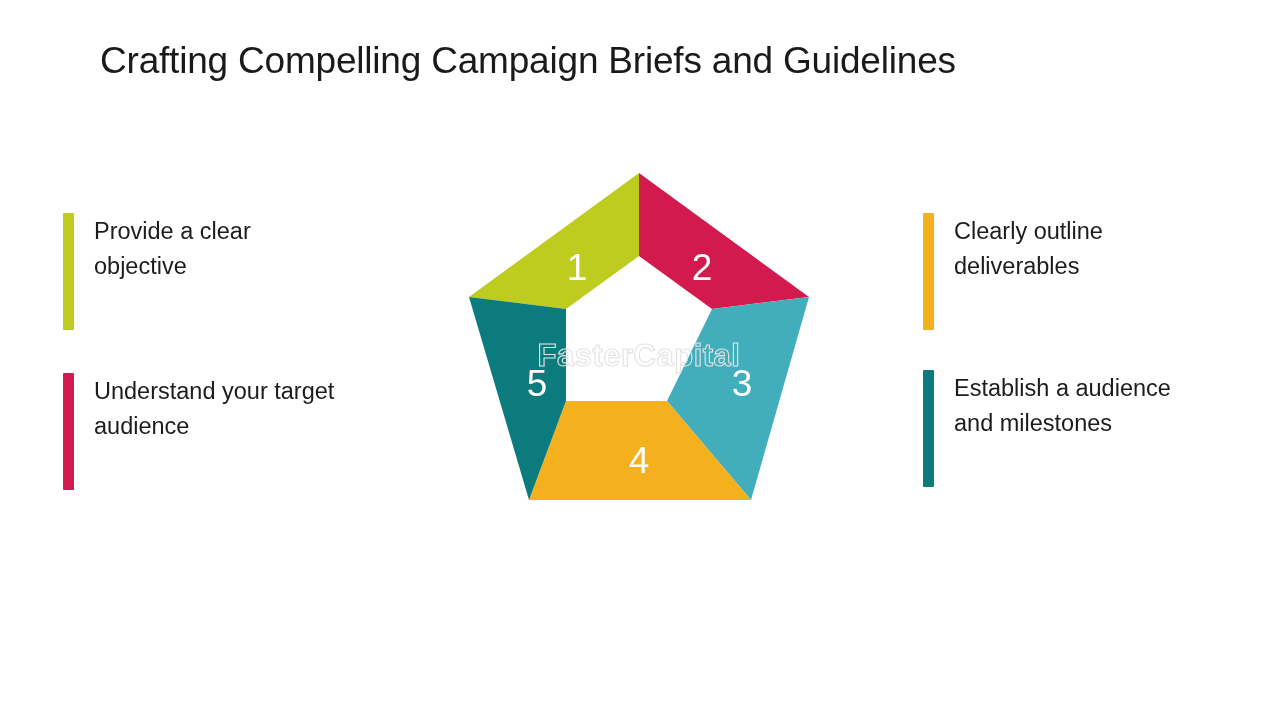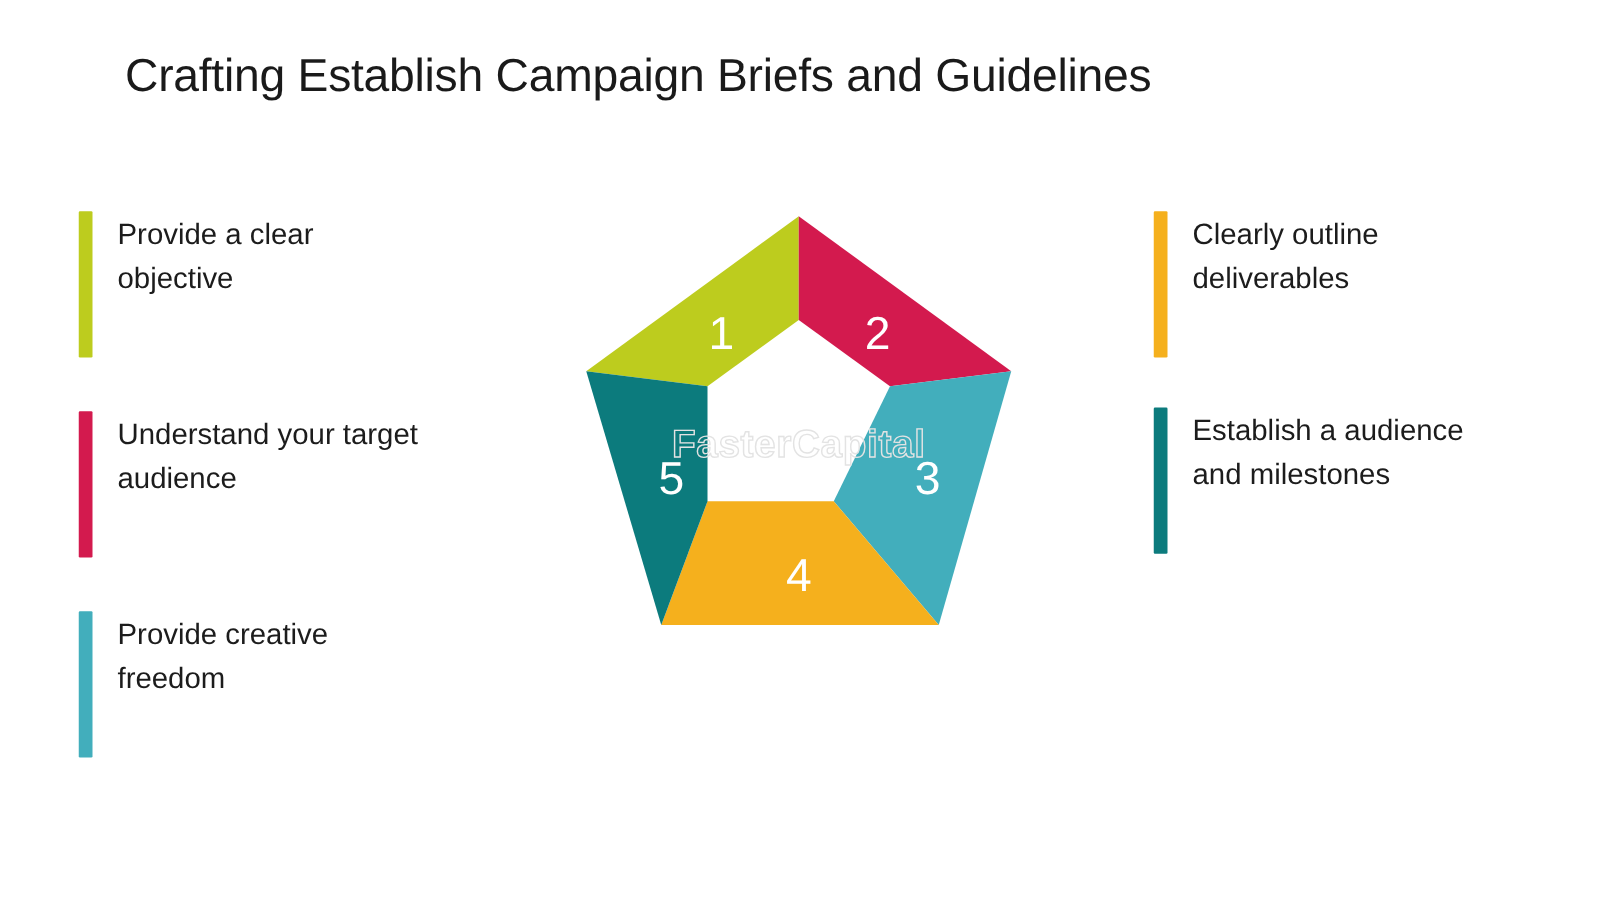--- a/index.html
+++ b/index.html
@@ -43,20 +43,21 @@
     top: 0;
     height: 720px;
   }
   #left-column  { left: 63px;  width: 400px; }
   #right-column { left: 923px; width: 330px; }
 
   .label-item {
     position: absolute;
     display: flex;
     align-items: flex-start;
+    margin-top: 44px;
   }
 
   .accent-bar {
     width: 11px;
     flex: 0 0 11px;
     border-radius: 1px;
   }
 
   .label-text {
     margin-left: 20px;
@@ -113,41 +114,36 @@
     text-anchor: middle;
     dominant-baseline: central;
     letter-spacing: 0.5px;
   }
 </style>
 </head>
 <body>
 
 <div id="slide" style="background: rgb(255, 255, 255);">
 
-  <h1 id="page-title">Crafting Establish Campaign Briefs and Guidelines</h1>
+  <h1 id="page-title">Crafting Compelling Campaign Briefs and Guidelines</h1>
 
   <div id="left-column" class="label-col">
 
     <div class="label-item" id="left-item-1">
       <div class="accent-bar" style="background: rgb(189, 204, 30);"></div>
       <div class="label-text">Provide a clear
 objective</div>
     </div>
 
     <div class="label-item" id="left-item-2">
       <div class="accent-bar" style="background: rgb(211, 26, 78);"></div>
       <div class="label-text">Understand your target
 audience</div>
     </div>
 
-    <div class="label-item" id="left-item-3">
-      <div class="accent-bar" style="background: rgb(66, 174, 188);"></div>
-      <div class="label-text">Provide creative
-freedom</div>
-    </div>
 
   </div>
 
   <div id="right-column" class="label-col">
 
     <div class="label-item" id="right-item-1">
       <div class="accent-bar" style="background: rgb(245, 176, 29);"></div>
       <div class="label-text">Clearly outline
 deliverables</div>
     </div>

